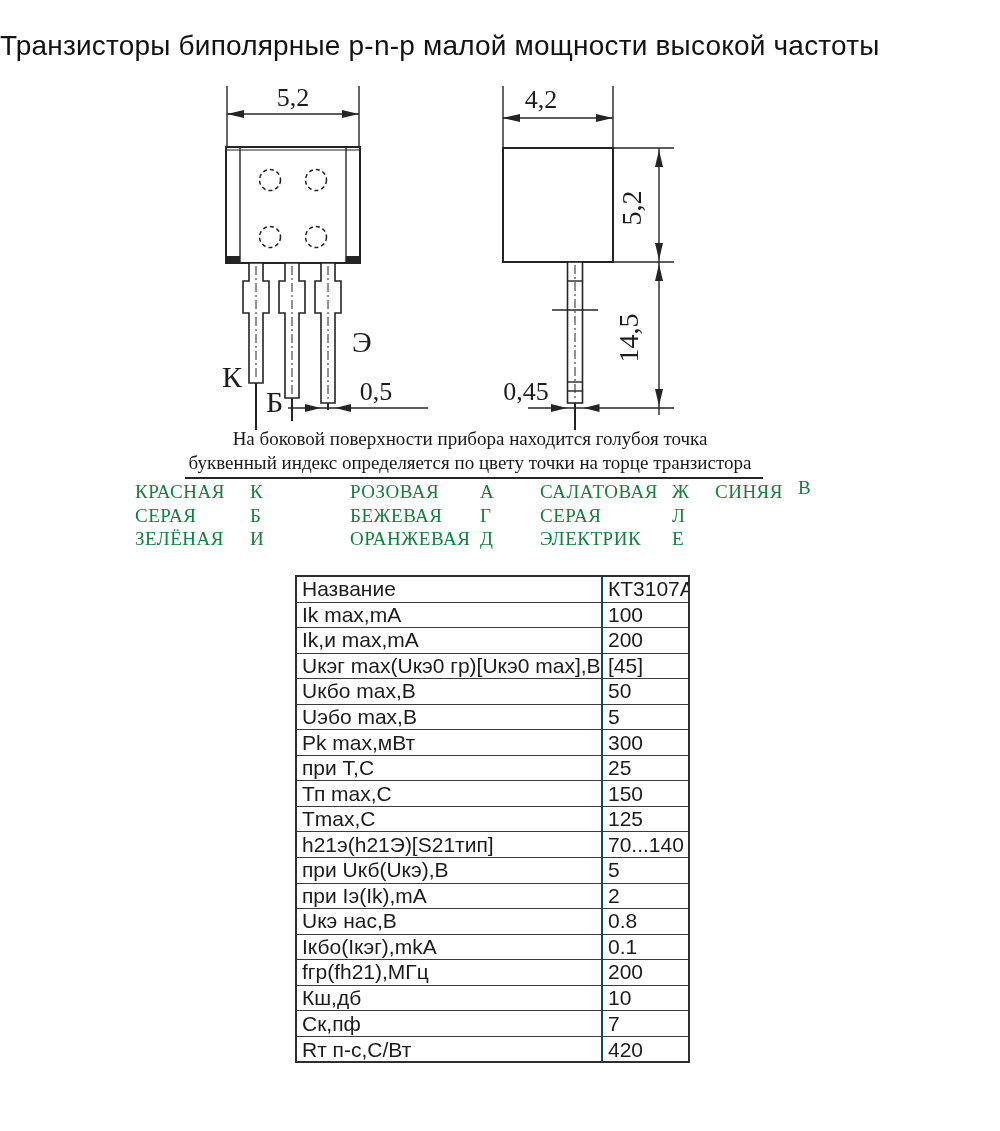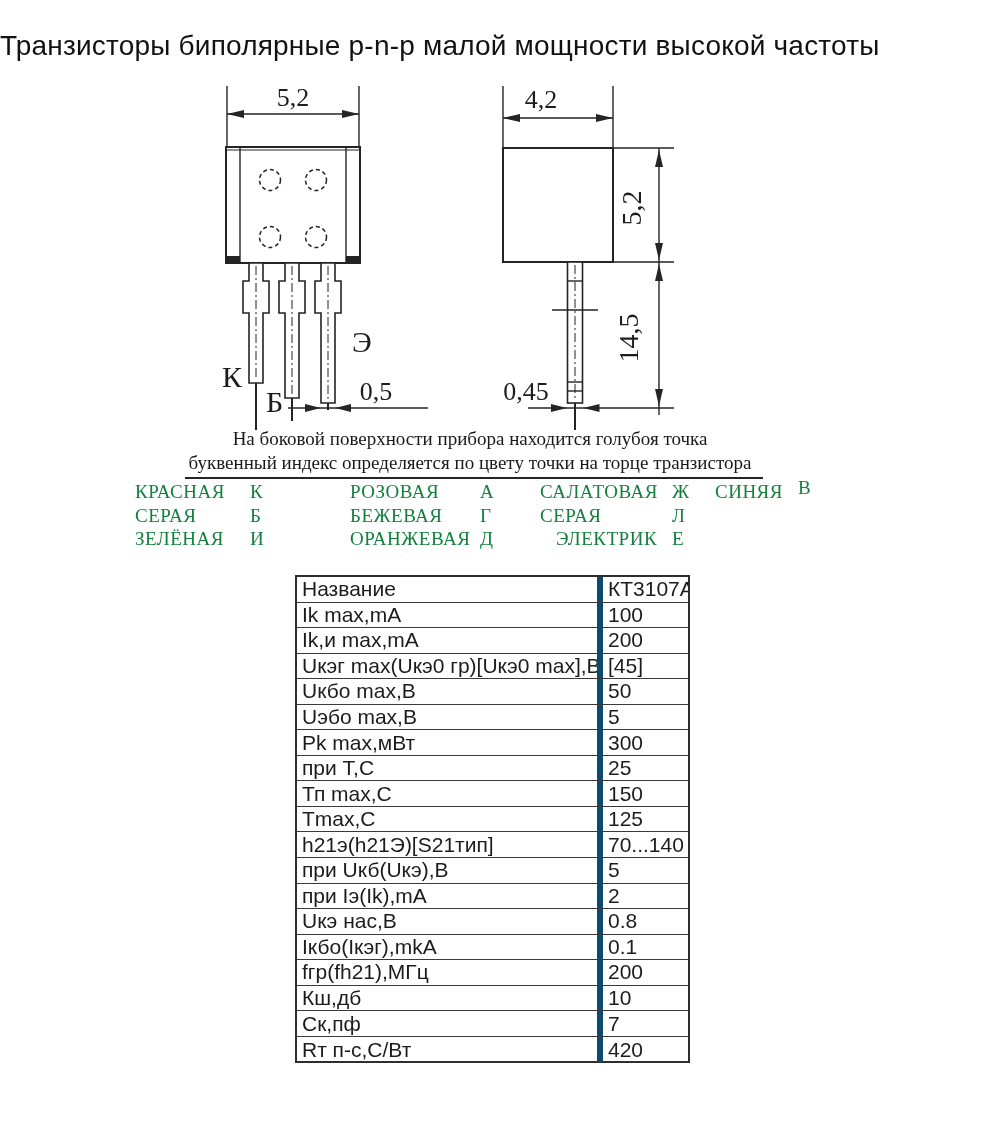--- a/index.html
+++ b/index.html
@@ -30,21 +30,21 @@
   }
   
   #paramtable{
     position:absolute;left:295px;top:575px;width:395px;height:488px;
     border:2px solid #2e2e2e;box-sizing:border-box;background:#fff;
   }
   .trow{display:flex;height:25.55px;box-sizing:border-box;border-bottom:1px solid #3a3a3a;}
   .trow:last-child{border-bottom:none;}
   .tcell{box-sizing:border-box;display:flex;align-items:center;overflow:hidden;
     font-size:21px;color:#1c1c1c;white-space:nowrap;}
-  .tcell.lbl{width:306px;border-right:6px solid #0c4a6e;padding-left:5px;}
+  .tcell.lbl{width:306px;border-right:2px solid #0c4a6e;padding-left:5px;}
   .tcell.val{flex:1;padding-left:5px;}
 </style>
 </head>
 <body>
 
 <div id="canvas">
 
   <div id="title">Транзисторы биполярные p-n-p малой мощности высокой частоты</div>
 
   <svg id="drawlayer" width="1000" height="445" viewBox="0 0 1000 445">
@@ -149,21 +149,21 @@
       <span class="ccell" style="left: 135px; top: 505px;">СЕРАЯ</span>
       <span class="ccell" style="left: 250px; top: 505px;">Б</span>
       <span class="ccell" style="left: 350px; top: 505px;">БЕЖЕВАЯ</span>
       <span class="ccell" style="left: 480px; top: 505px;">Г</span>
       <span class="ccell" style="left: 540px; top: 505px;">СЕРАЯ</span>
       <span class="ccell" style="left: 672px; top: 505px;">Л</span>
       <span class="ccell" style="left: 135px; top: 528px;">ЗЕЛЁНАЯ</span>
       <span class="ccell" style="left: 250px; top: 528px;">И</span>
       <span class="ccell" style="left: 350px; top: 528px;">ОРАНЖЕВАЯ</span>
       <span class="ccell" style="left: 480px; top: 528px;">Д</span>
-      <span class="ccell" style="left: 540px; top: 528px; margin-left: 16px;">ЭЛЕКТРИК</span>
+      <span class="ccell" style="left: 540px; top: 528px;">ЭЛЕКТРИК</span>
       <span class="ccell" style="left: 672px; top: 528px;">Е</span>
     </div>
 
   <div id="paramtable">
       <div class="trow">
         <div class="tcell lbl">Название</div>
         <div class="tcell val">КТ3107А</div>
       </div>
       <div class="trow">
         <div class="tcell lbl">Ik max,mA</div>

